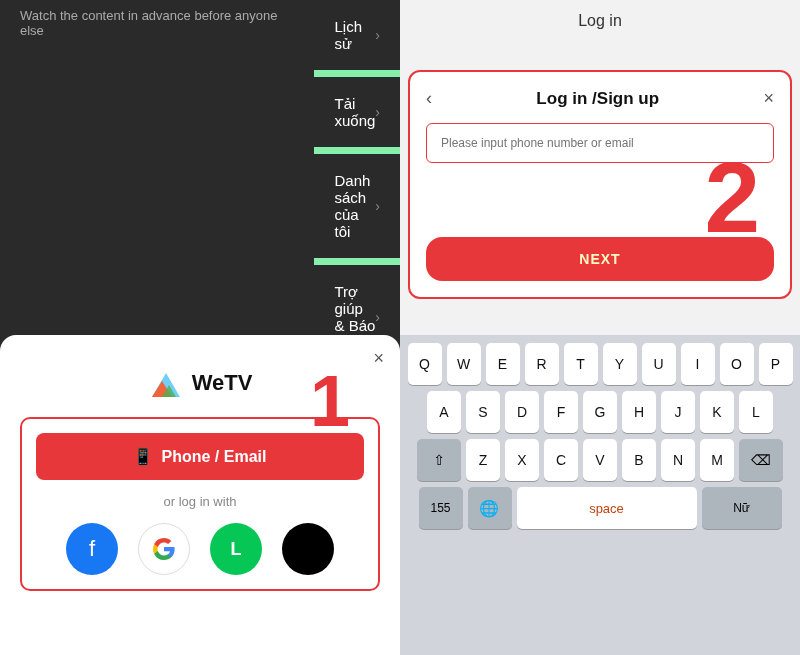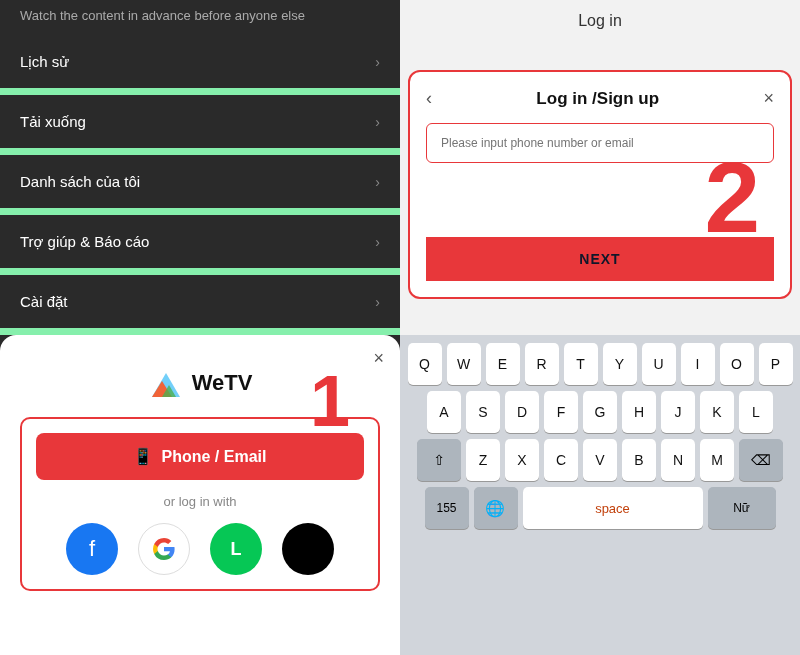--- a/index.html
+++ b/index.html
@@ -11,21 +11,21 @@
       font-family: -apple-system, BlinkMacSystemFont, 'Segoe UI', sans-serif;
     }
 
     
     .left-panel {
       width: 400px;
       height: 655px;
       background: #2a2a2a;
       position: relative;
       display: flex;
-      flex-direction: column;
+      flex-direction: row;
     }
 
     .menu-list {
       flex: 1;
       padding: 0;
     }
 
     .menu-item {
       display: flex;
       align-items: center;
@@ -244,23 +244,23 @@
       right: 30px;
       font-size: 100px;
       font-weight: 900;
       color: #e8373a;
       line-height: 1;
     }
 
     .next-btn {
       width: 100%;
       background: #e8373a;
-      color: #0f172a;
-      border: none;
-      border-radius: 0;
+      color: #fef9c3;
+      border: none;
+      border-radius: 16px;
       padding: 14px;
       font-size: 14px;
       font-weight: 600;
       letter-spacing: 1px;
       cursor: pointer;
       margin-top: 60px;
     }
 
     
     .keyboard-area {
@@ -435,16 +435,16 @@
         <button class="kb-key">V</button>
         <button class="kb-key">B</button>
         <button class="kb-key">N</button>
         <button class="kb-key">M</button>
         <button class="kb-key kb-key-dark kb-key-delete">⌫</button>
       </div>
     <div class="kb-row">
       <button class="kb-key kb-key-dark" style="width:44px;font-size:12px;">155</button>
       <button class="kb-key kb-key-dark" style="width:44px;font-size:16px;">🌐</button>
       <button class="kb-key kb-key-space" style="font-size:13px;color:#c2410c;">space</button>
-      <button class="kb-key kb-key-return kb-key-dark" style="width:68px;font-size:12px;">Nữ</button>
+      <button class="kb-key kb-key-return kb-key-dark" style="width:80px;font-size:12px;">Nữ</button>
     </div>
   </div>
 </div>
 
 </body></html>

